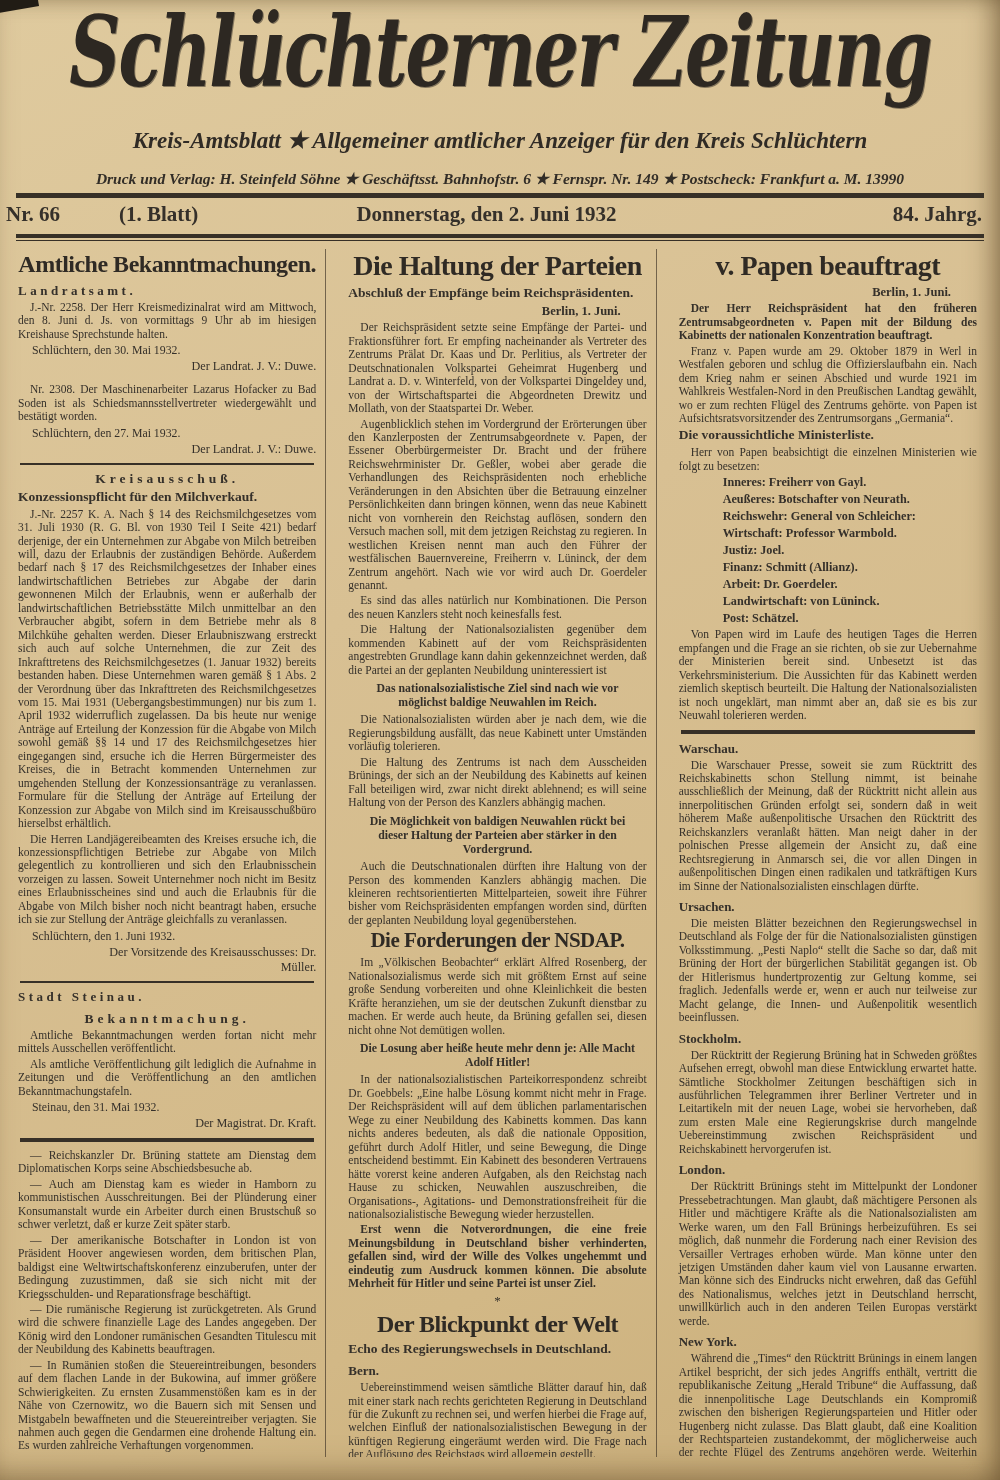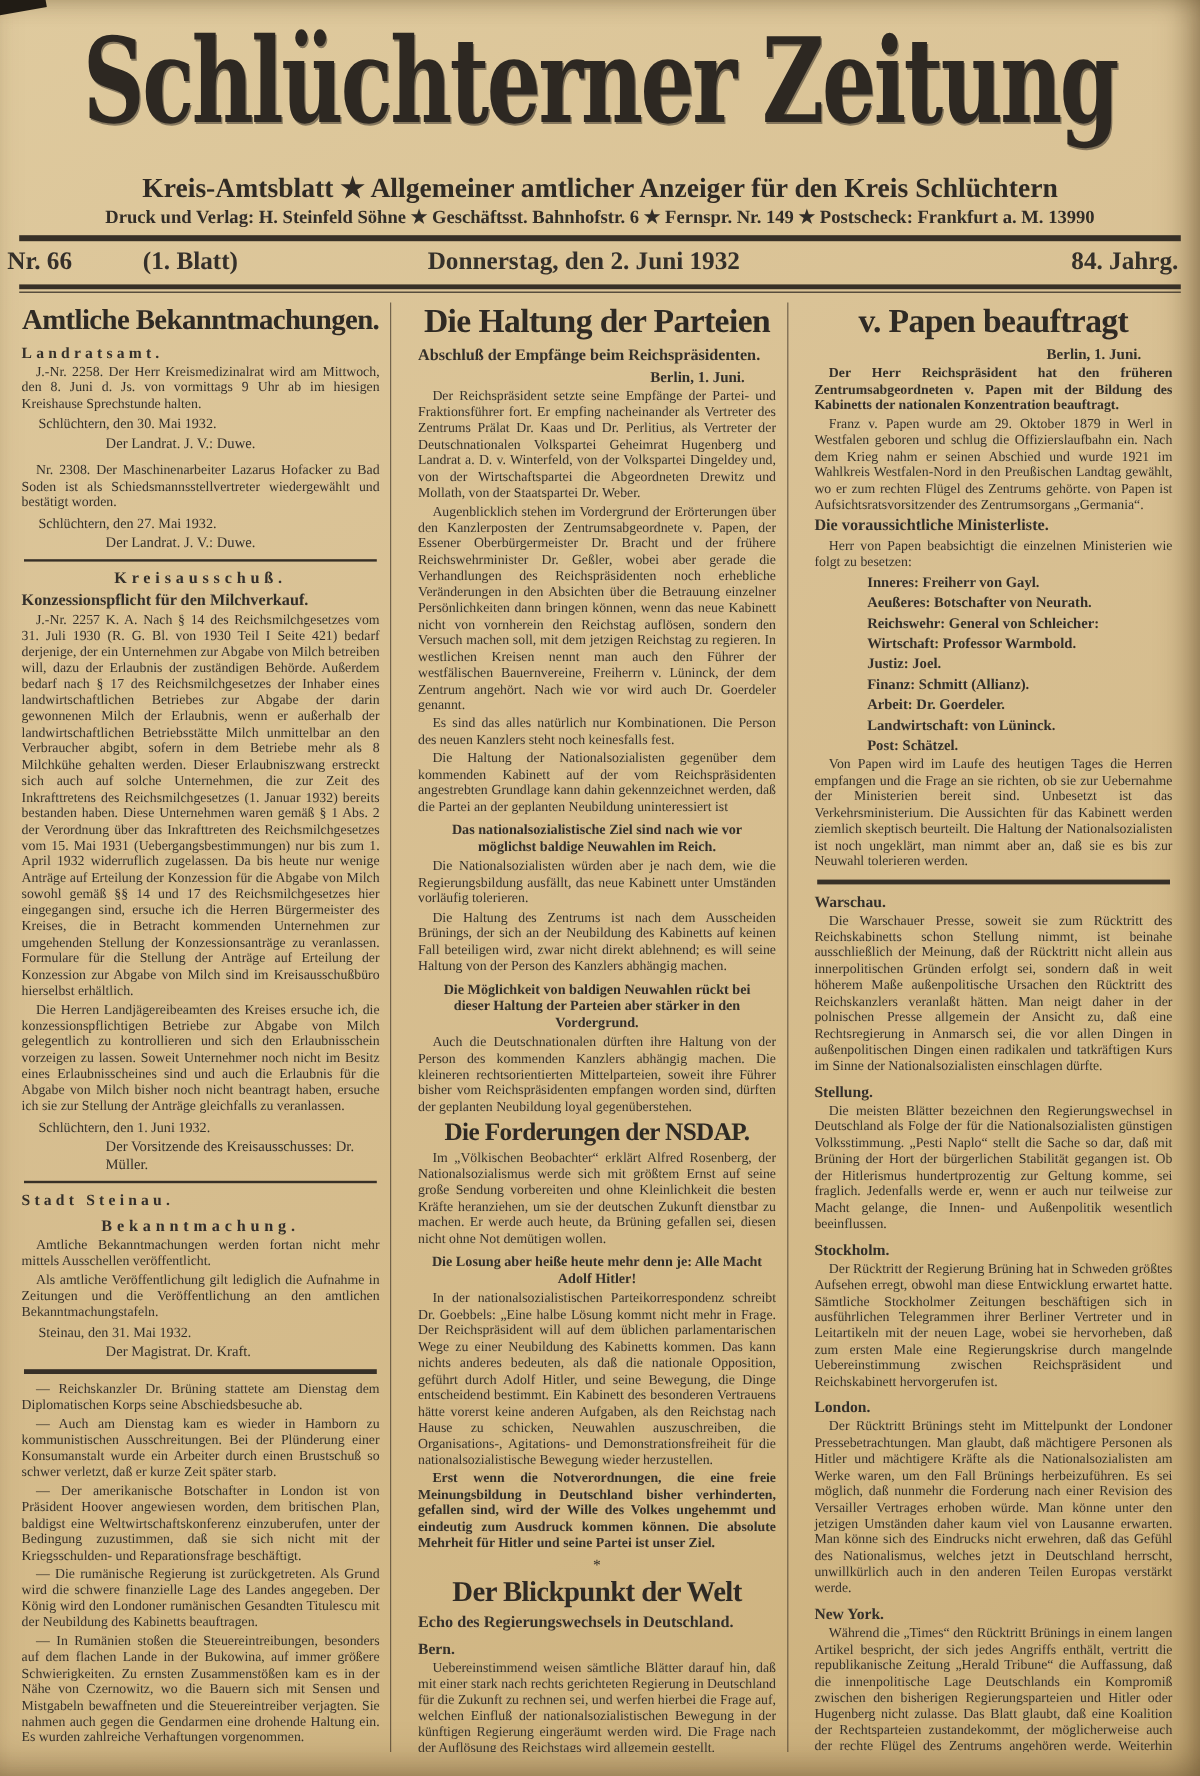--- a/index.html
+++ b/index.html
@@ -10,32 +10,32 @@
                 inset 0 -24px 34px -20px rgba(85,62,30,.5),
                 inset 0 14px 22px -16px rgba(95,75,42,.45);
     overflow:hidden;
     font-family:"Liberation Serif", serif;
     color:#35302a;
   }
   .corner-shadow { position:absolute; top:-6px; left:-8px; width:46px; height:16px;
     background:#211c15; transform:rotate(-10deg); }
 
   
-  .masthead { padding-top:16px; }
+  .masthead { padding-top:0;font-style:italic; }
   .masthead-title {
     font-family:"DejaVu Serif", serif; font-weight:bold; font-size:71px;
     letter-spacing:-2px; text-align:center; line-height:1.05;
     transform:scaleY(1.38); transform-origin:top center; color:#2d2822;
     text-shadow:1px 1px 0 rgba(45,40,34,.5);
   }
   .masthead-sub {
     margin-top:52px; text-align:center; font-weight:bold; font-size:23px;
     letter-spacing:0; color:#302b25;
   }
-  .masthead-pub { text-align:center; font-weight:bold; font-size:15.5px; margin-top:2px; color:#322d27; }
+  .masthead-pub { text-align:center; font-weight:bold; font-size:15.5px; margin-top:16px; color:#322d27; }
   .rule-heavy { height:5px; background:#373027; margin:5px 16px 0 16px; }
 
   
   .issue-row { position:relative; height:34px; margin:2px 16px 0 4px; font-weight:bold; font-size:21px; }
   .issue-no { position:absolute; left:2px; top:2px; }
   .issue-sheet { position:absolute; left:115px; top:2px; }
   .issue-date { position:absolute; left:0; right:15px; top:2px; text-align:center; }
   .issue-vol { position:absolute; right:2px; top:2px; }
   .rule-double { margin:0 16px; border-top:4px solid #373027; }
   .rule-double:after { content:""; display:block; height:1px; background:#373027; margin-top:2px; }
@@ -52,21 +52,21 @@
   .t-sm { font-size:21px; }
   .subhead { font-weight:bold; text-align:left; font-size:13.5px; margin:2px 0 3px; }
   .section { font-weight:bold; font-size:13px; margin:6px 0 1px; }
   .section.spaced { letter-spacing:3.5px; }
   .spaced-center { font-weight:bold; text-align:center; letter-spacing:4px; font-size:13.5px; margin:6px 0 2px; }
   .p { font-size:11.5px; line-height:1.17; text-align:justify; text-indent:12px; margin:2px 0; }
   .p-bold { font-weight:bold; }
   .sp { margin-top:9px; }
   .p-bold-center { font-weight:bold; text-align:center; font-size:11.8px; line-height:1.2; margin:4px 6px; }
   .line { font-size:11.8px; padding-left:14px; margin-top:1px; }
-  .sig { font-size:12.2px; text-align:left; padding-left:70px; margin:1px 0 2px; }
+  .sig { font-size:12.2px; text-align:right; padding-left:70px; margin:1px 0 2px; }
   .dateline-right { font-weight:bold; font-size:12.5px; text-align:right; padding-right:26px; margin:1px 0; }
   .minister { font-weight:bold; font-size:12.2px; padding-left:44px; margin:2px 0; }
   .rule-thick { height:4px; background:#373027; margin:7px 2px; }
   .rule-thin { height:2px; background:#373027; margin:6px 2px; }
   .dash-rule { width:95px; height:2px; background:#373027; margin:8px auto; }
   .star { text-align:center; font-size:13px; margin:2px 0; }
 </style>
 </head>
 <body>
 
@@ -158,21 +158,21 @@
         <div class="minister">Wirtschaft: Professor Warmbold.</div>
         <div class="minister">Justiz: Joel.</div>
         <div class="minister">Finanz: Schmitt (Allianz).</div>
         <div class="minister">Arbeit: Dr. Goerdeler.</div>
         <div class="minister">Landwirtschaft: von Lüninck.</div>
         <div class="minister">Post: Schätzel.</div>
         <div class="p">Von Papen wird im Laufe des heutigen Tages die Herren empfangen und die Frage an sie richten, ob sie zur Uebernahme der Ministerien bereit sind. Unbesetzt ist das Verkehrsministerium. Die Aussichten für das Kabinett werden ziemlich skeptisch beurteilt. Die Haltung der Nationalsozialisten ist noch ungeklärt, man nimmt aber an, daß sie es bis zur Neuwahl tolerieren werden.</div>
         <div class="rule-thick"></div>
         <div class="section">Warschau.</div>
         <div class="p">Die Warschauer Presse, soweit sie zum Rücktritt des Reichskabinetts schon Stellung nimmt, ist beinahe ausschließlich der Meinung, daß der Rücktritt nicht allein aus innerpolitischen Gründen erfolgt sei, sondern daß in weit höherem Maße außenpolitische Ursachen den Rücktritt des Reichskanzlers veranlaßt hätten. Man neigt daher in der polnischen Presse allgemein der Ansicht zu, daß eine Rechtsregierung in Anmarsch sei, die vor allen Dingen in außenpolitischen Dingen einen radikalen und tatkräftigen Kurs im Sinne der Nationalsozialisten einschlagen dürfte.</div>
-        <div class="section">Stellung.</div>
+        <div class="section">Ursachen.</div>
         <div class="p">Die meisten Blätter bezeichnen den Regierungswechsel in Deutschland als Folge der für die Nationalsozialisten günstigen Volksstimmung. „Pesti Naplo“ stellt die Sache so dar, daß mit Brüning der Hort der bürgerlichen Stabilität gegangen ist. Ob der Hitlerismus hundertprozentig zur Geltung komme, sei fraglich. Jedenfalls werde er, wenn er auch nur teilweise zur Macht gelange, die Innen- und Außenpolitik wesentlich beeinflussen.</div>
         <div class="section">Stockholm.</div>
         <div class="p">Der Rücktritt der Regierung Brüning hat in Schweden größtes Aufsehen erregt, obwohl man diese Entwicklung erwartet hatte. Sämtliche Stockholmer Zeitungen beschäftigen sich in ausführlichen Telegrammen ihrer Berliner Vertreter und in Leitartikeln mit der neuen Lage, wobei sie hervorheben, daß zum ersten Male eine Regierungskrise durch mangelnde Uebereinstimmung zwischen Reichspräsident und Reichskabinett hervorgerufen ist.</div>
         <div class="section">London.</div>
         <div class="p">Der Rücktritt Brünings steht im Mittelpunkt der Londoner Pressebetrachtungen. Man glaubt, daß mächtigere Personen als Hitler und mächtigere Kräfte als die Nationalsozialisten am Werke waren, um den Fall Brünings herbeizuführen. Es sei möglich, daß nunmehr die Forderung nach einer Revision des Versailler Vertrages erhoben würde. Man könne unter den jetzigen Umständen daher kaum viel von Lausanne erwarten. Man könne sich des Eindrucks nicht erwehren, daß das Gefühl des Nationalismus, welches jetzt in Deutschland herrscht, unwillkürlich auch in den anderen Teilen Europas verstärkt werde.</div>
         <div class="section">New York.</div>
         <div class="p">Während die „Times“ den Rücktritt Brünings in einem langen Artikel bespricht, der sich jedes Angriffs enthält, vertritt die republikanische Zeitung „Herald Tribune“ die Auffassung, daß die innenpolitische Lage Deutschlands ein Kompromiß zwischen den bisherigen Regierungsparteien und Hitler oder Hugenberg nicht zulasse. Das Blatt glaubt, daß eine Koalition der Rechtsparteien zustandekommt, der möglicherweise auch der rechte Flügel des Zentrums angehören werde. Weiterhin macht das Blatt dem Reichspräsidenten zum Vorwurf, daß er den Ratschlägen rechtsstehender Elemente Gehör schenkte, und meint, die Entscheidung Hindenburgs entspreche nicht dem Willen der Mehrheit des Volkes.</div>
       </div>
   </div>
 </div>

